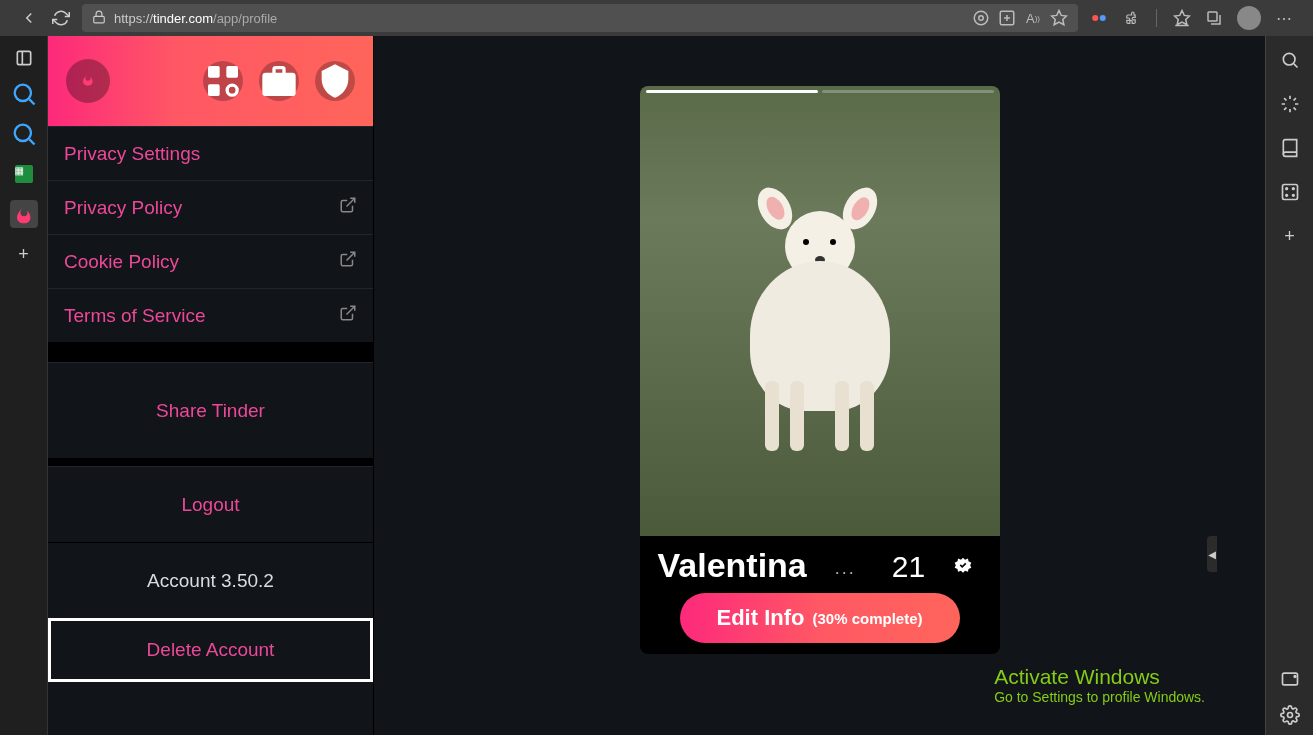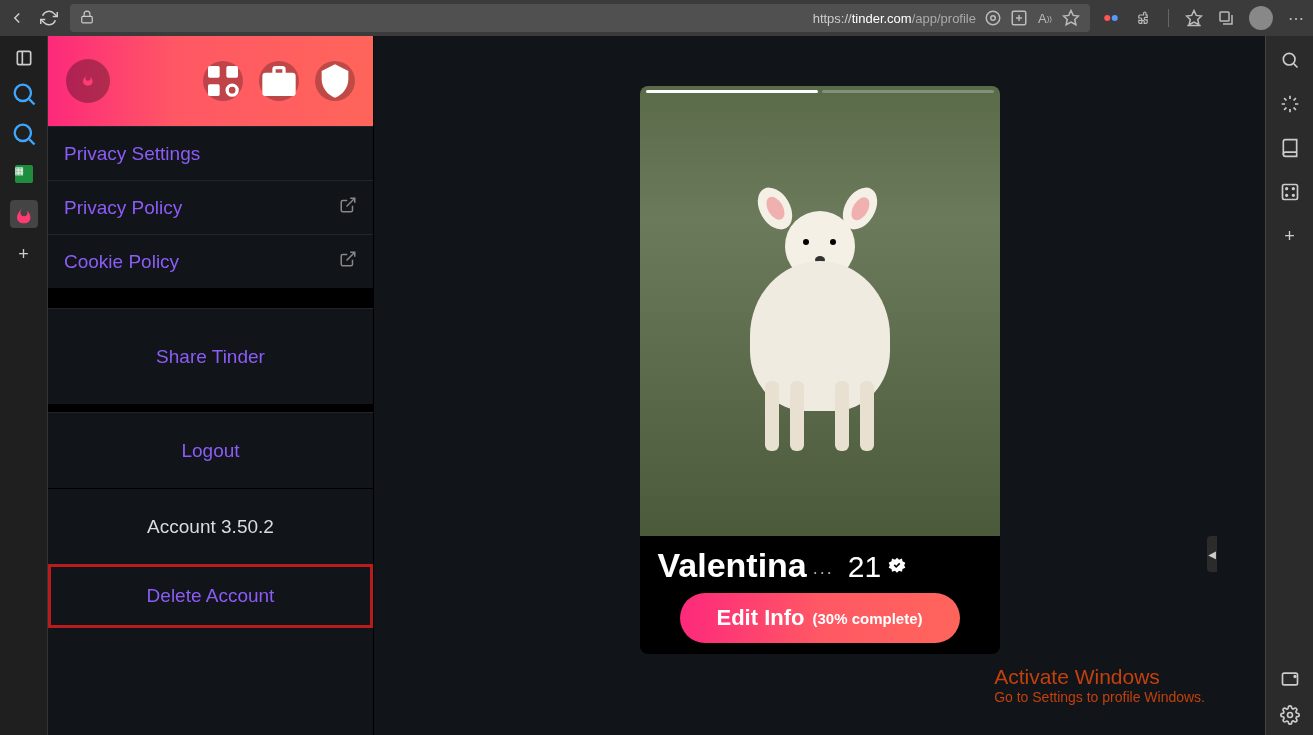--- a/index.html
+++ b/index.html
@@ -1,19 +1,19 @@
 <!DOCTYPE html>
 <html><head>
 <meta charset="utf-8">
 <style>
   * { margin: 0; padding: 0; box-sizing: border-box; font-family: -apple-system, BlinkMacSystemFont, "Segoe UI", sans-serif; }
   body { width: 1313px; height: 735px; background: #1a1a1a; overflow: hidden; position: relative; }
   
   
-  .browser-bar { height: 36px; background: #3b3b3b; display: flex; align-items: center; padding: 0 8px; gap: 12px; text-align: right; }
+  .browser-bar { height: 36px; background: #3b3b3b; display: flex; align-items: center; padding: 0 20px; gap: 12px; }
   .nav-btns { display: flex; align-items: center; gap: 14px; }
   .nav-icon { width: 18px; height: 18px; color: #ccc; cursor: pointer; display: flex; align-items: center; justify-content: center; }
   .url-bar { flex: 1; height: 28px; background: #505050; border-radius: 4px; display: flex; align-items: center; padding: 0 10px; gap: 8px; color: #ccc; font-size: 13px; }
   .url-text { flex: 1; }
   .url-text .domain { color: #fff; }
   .url-text .path { color: #aaa; }
   .toolbar-icons { display: flex; align-items: center; gap: 14px; }
   .toolbar-icon { width: 18px; height: 18px; color: #bbb; cursor: pointer; display: flex; align-items: center; justify-content: center; }
   .toolbar-divider { width: 1px; height: 18px; background: #666; margin: 0 2px; }
   .avatar-circle { width: 24px; height: 24px; border-radius: 50%; background: #888; }
@@ -34,28 +34,28 @@
   .app-area { flex: 1; background: #111418; display: flex; position: relative; }
   
   
   .sidebar { width: 326px; background: #111418; border-right: 1px solid #000; }
   .sidebar-header { height: 90px; background: linear-gradient(90deg, #fd297b 0%, #ff5864 40%, #ff655b 100%); display: flex; align-items: center; justify-content: space-between; padding: 0 18px; }
   .logo-circle { width: 44px; height: 44px; border-radius: 50%; background: rgba(0,0,0,0.3); display: flex; align-items: center; justify-content: center; }
   .logo-flame { color: #fe3c72; font-size: 20px; }
   .header-icons { display: flex; gap: 16px; }
   .header-icon { width: 40px; height: 40px; border-radius: 50%; background: rgba(0,0,0,0.25); display: flex; align-items: center; justify-content: center; color: #fff; cursor: pointer; }
   
-  .menu-item { height: 54px; display: flex; align-items: center; justify-content: space-between; padding: 0 16px; color: #8b5cf6; font-size: 19px; cursor: pointer; border-top: 1px solid #21262e; }
+  .menu-item { height: 54px; display: flex; align-items: center; justify-content: space-between; padding: 0 16px; color: #ec4899; font-size: 19px; cursor: pointer; border-top: 1px solid #21262e; }
   .menu-item:first-of-type { border-top: none; }
   .menu-item.center { justify-content: center; height: 96px; }
   .menu-item.logout { height: 76px; }
   .menu-item.version { color: #d9dce0; height: 76px; border-top: 1px solid #000; background: #111418; cursor: default; }
   .menu-item.delete { height: 64px; }
   .ext-icon { color: #888; }
-  .highlight-box { border: 3px solid #b91c1c; }
+  .highlight-box { border: 3px solid #ffffff; }
   .section-gap { height: 20px; background: #000; }
   
   
   .content { flex: 1; display: flex; justify-content: center; padding-top: 50px; }
   .profile-card { width: 360px; background: #000; border-radius: 8px; overflow: hidden; height: 568px; position: relative; }
   .photo-progress { position: absolute; top: 4px; left: 6px; right: 6px; height: 3px; display: flex; gap: 4px; z-index: 2; }
   .progress-seg { flex: 1; background: rgba(255,255,255,0.25); border-radius: 2px; }
   .progress-seg.active { background: #fff; }
   .profile-photo { width: 100%; height: 450px; background: linear-gradient(180deg, #5a6b4a 0%, #6b7a5a 30%, #4a5a3a 100%); position: relative; display: flex; align-items: center; justify-content: center; }
   .lamb { position: relative; width: 180px; height: 260px; }
@@ -69,37 +69,37 @@
   .lamb-leg.l1 { left: 35px; }
   .lamb-leg.l2 { left: 60px; }
   .lamb-leg.l3 { left: 105px; }
   .lamb-leg.l4 { left: 130px; }
   .lamb-eye { position: absolute; width: 6px; height: 6px; background: #000; border-radius: 50%; top: 58px; }
   .lamb-eye.e1 { left: 73px; }
   .lamb-eye.e2 { left: 100px; }
   .lamb-nose { position: absolute; width: 10px; height: 8px; background: #333; border-radius: 50%; top: 75px; left: 85px; }
   
   .profile-info { padding: 10px 18px; color: #fff; }
-  .profile-name-row { display: flex; align-items: baseline; gap: 6px; }
+  .profile-name-row { display: flex; align-items: baseline; gap: 28px; }
   .profile-name { font-size: 34px; font-weight: 700; }
   .profile-dots { font-size: 18px; color: #aaa; letter-spacing: 2px; align-self: flex-end; margin-bottom: 6px; }
   .profile-age { font-size: 30px; font-weight: 300; margin-left: 8px; }
   .verified { display: inline-flex; width: 20px; height: 20px; color: #fff; align-self: center; }
   
   .edit-btn { margin: 8px auto 0; width: 280px; height: 50px; border-radius: 30px; background: linear-gradient(90deg, #fd297b, #ff5864, #ff655b); display: flex; align-items: center; justify-content: center; gap: 8px; cursor: pointer; }
   .edit-label { color: #fff; font-size: 22px; font-weight: 700; }
   .edit-complete { color: #fff; font-size: 15px; font-weight: 600; }
   
   
   .edge-bar { width: 48px; background: #2b2b2b; border-left: 1px solid #444; display: flex; flex-direction: column; align-items: center; padding-top: 14px; gap: 24px; position: relative; }
   .edge-icon { width: 20px; height: 20px; color: #ccc; cursor: pointer; display: flex; align-items: center; justify-content: center; }
   .edge-bottom { position: absolute; bottom: 10px; display: flex; flex-direction: column; gap: 16px; align-items: center; }
   
   
-  .activate { position: absolute; right: 60px; bottom: 30px; color: #c2410c; text-align: left; }
+  .activate { position: absolute; right: 60px; bottom: 30px; color: #84cc16; text-align: left; }
   .activate-title { font-size: 21px; }
   .activate-sub { font-size: 14px; }
   
   
   .notch { position: absolute; right: 48px; top: 500px; width: 10px; height: 36px; background: #2b2b2b; border-radius: 4px 0 0 4px; display: flex; align-items: center; justify-content: center; color: #ccc; font-size: 10px; }
   
   svg { width: 100%; height: 100%; }
 </style>
 </head>
 <body>
@@ -251,20 +251,30 @@
         <span class="ext-icon">
           <svg width="18" height="18" viewBox="0 0 24 24" fill="none" stroke="currentColor" stroke-width="2">
               <path d="M18 13v6a2 2 0 01-2 2H5a2 2 0 01-2-2V8a2 2 0 012-2h6"></path>
               <polyline points="15 3 21 3 21 9"></polyline>
               <line x1="10" y1="14" x2="21" y2="3"></line>
             </svg>
         </span>
       </div>
       <div class="menu-item">
         <span>Cookie Policy</span>
+        <span class="ext-icon">
+          <svg width="18" height="18" viewBox="0 0 24 24" fill="none" stroke="currentColor" stroke-width="2">
+              <path d="M18 13v6a2 2 0 01-2 2H5a2 2 0 01-2-2V8a2 2 0 012-2h6"></path>
+              <polyline points="15 3 21 3 21 9"></polyline>
+              <line x1="10" y1="14" x2="21" y2="3"></line>
+            </svg>
+        </span>
+      </div>
+      <div class="menu-item">
+        <span>Terms of Service</span>
         <span class="ext-icon">
           <svg width="18" height="18" viewBox="0 0 24 24" fill="none" stroke="currentColor" stroke-width="2">
               <path d="M18 13v6a2 2 0 01-2 2H5a2 2 0 01-2-2V8a2 2 0 012-2h6"></path>
               <polyline points="15 3 21 3 21 9"></polyline>
               <line x1="10" y1="14" x2="21" y2="3"></line>
             </svg>
         </span>
       </div>
       <div class="section-gap"></div>
       <div class="menu-item center">

